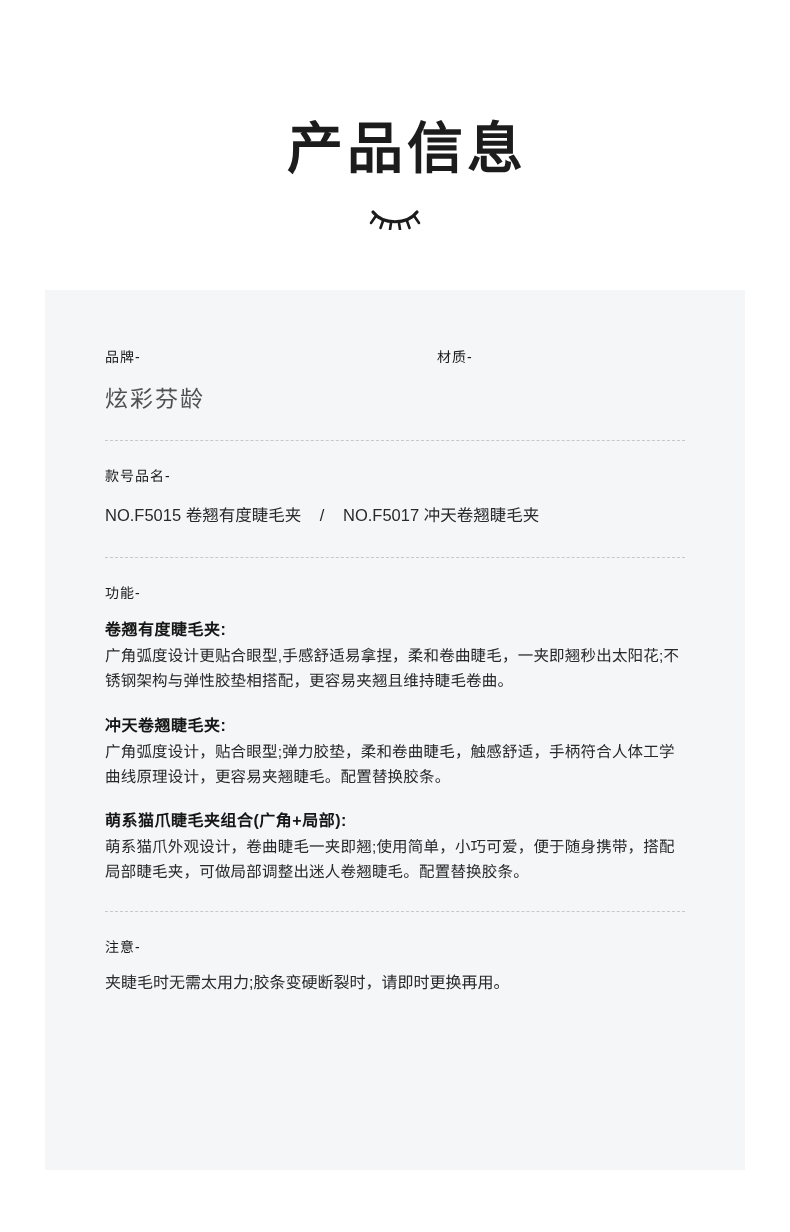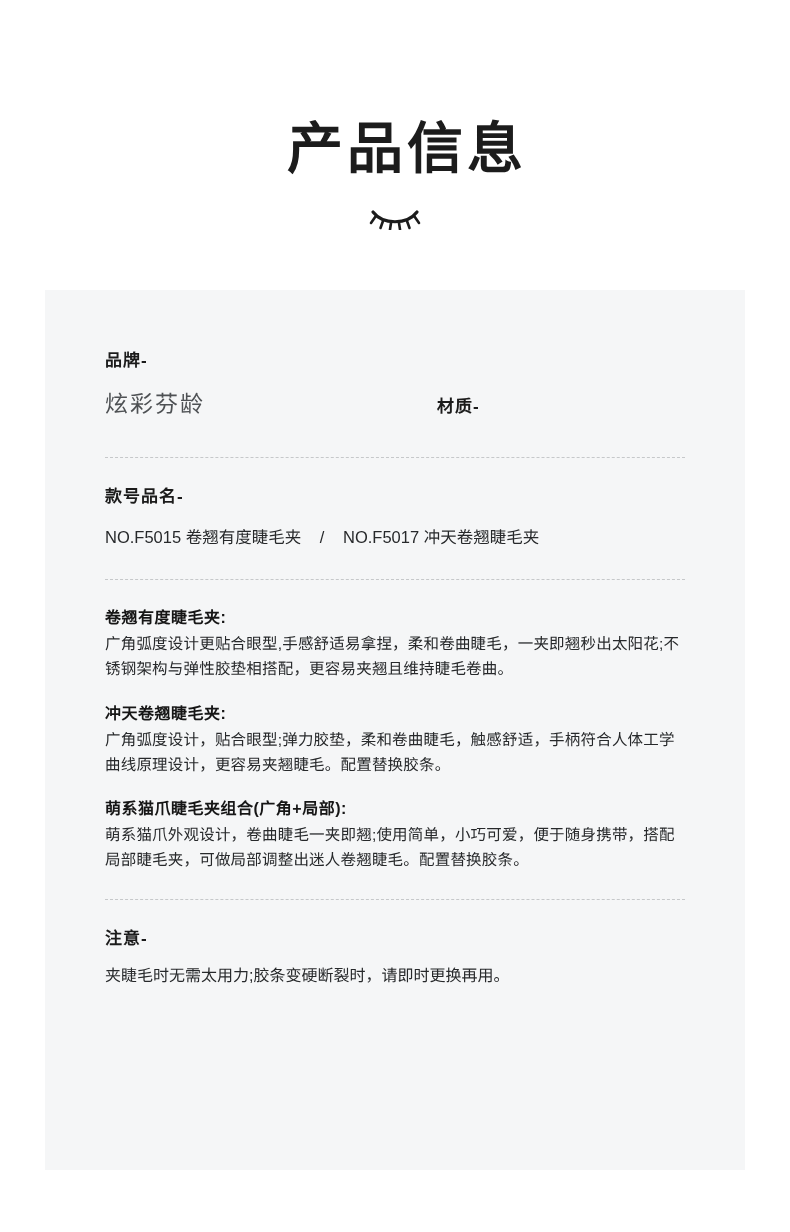--- a/index.html
+++ b/index.html
@@ -50,40 +50,40 @@
     left: 45px;
     top: 290px;
     width: 700px;
     height: 880px;
     background: #f5f6f7;
     box-sizing: border-box;
     padding: 56px 60px 0 60px;
   }
 
   .row-label {
-    font-size: 17px;
-    font-weight: 700;
+    font-size: 14px;
+    font-weight: 400;
     color: #1b1b1b;
     letter-spacing: 1px;
     margin: 0 0 14px 0;
   }
   .brand-value {
     font-size: 23px;
     font-weight: 400;
     color: #4e5154;
     letter-spacing: 2px;
     margin: 0;
   }
 
   .top-grid {
     display: flex;
     align-items: flex-start;
   }
   .col-brand { width: 332px; flex: 0 0 332px; }
-  .col-material { flex: 1 1 auto; margin-top: 46px; }
+  .col-material { flex: 1 1 auto; }
 
   .material-lines {
     font-size: 15px;
     line-height: 1.65;
     color: #37393b;
   }
 
   .divider {
     border: 0;
     border-top: 1px dashed #c6c8ca;
@@ -167,20 +167,21 @@
           <span>NO.F5015 卷翘有度睫毛夹</span>
           <span class="model-sep">/</span>
           <span>NO.F5017 冲天卷翘睫毛夹</span>
         </div>
       </div>
     </div>
 
     <hr class="divider">
 
     <div class="func-block">
+      <p class="row-label">功能-</p>
 
       <div class="func-item">
         <p class="func-name">卷翘有度睫毛夹:</p>
         <p class="func-desc">广角弧度设计更贴合眼型,手感舒适易拿捏，柔和卷曲睫毛，一夹即翘秒出太阳花;不锈钢架构与弹性胶垫相搭配，更容易夹翘且维持睫毛卷曲。</p>
       </div>
 
       <div class="func-item">
         <p class="func-name">冲天卷翘睫毛夹:</p>
         <p class="func-desc">广角弧度设计，贴合眼型;弹力胶垫，柔和卷曲睫毛，触感舒适，手柄符合人体工学曲线原理设计，更容易夹翘睫毛。配置替换胶条。</p>
       </div>

